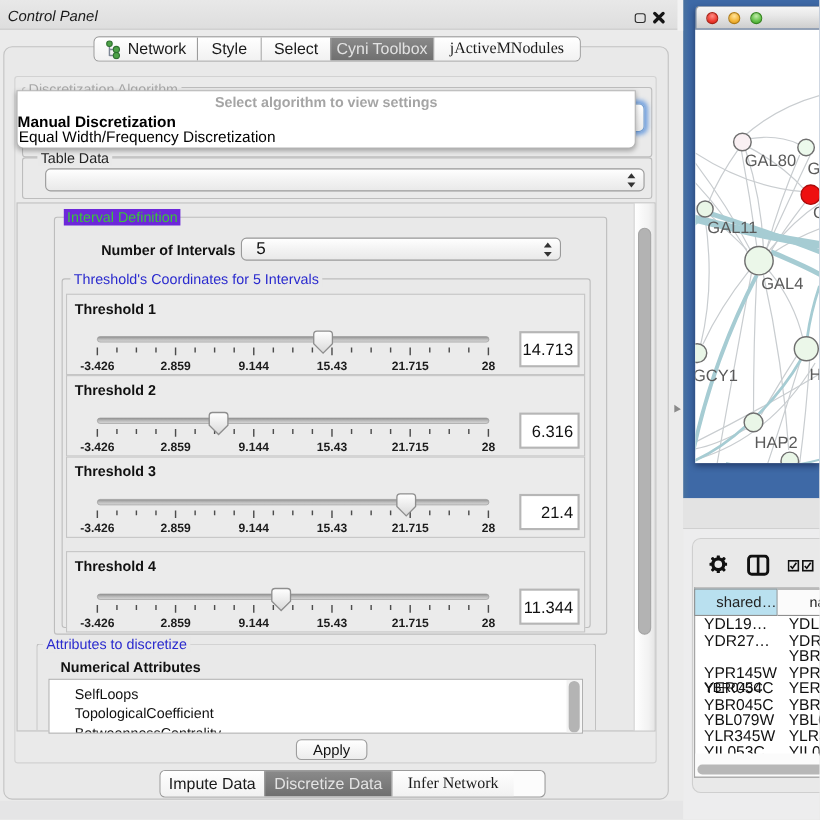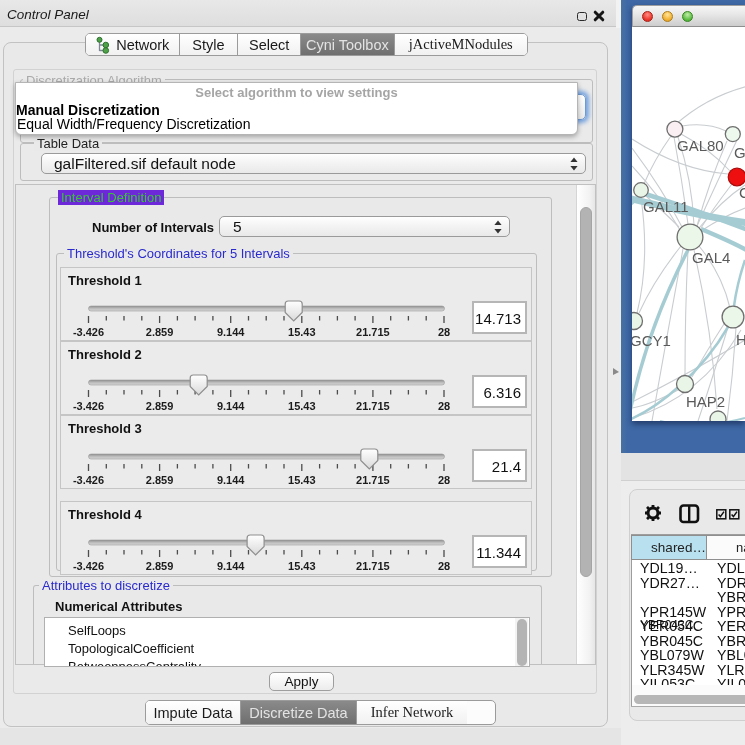--- a/index.html
+++ b/index.html
@@ -188,21 +188,20 @@
 
 
 <div class="grp" style="left:20px;top:79px;width:573px;height:64px;"></div>
 <div class="grpt" style="left:23px;top:73px;color:#a9a9a9;background:#eaeaea;">Discretization Algorithm</div>
 <div class="combo" style="left:41px;top:94px;width:545px;height:26px;box-shadow:0 0 4px 2.5px rgba(80,140,220,0.75);border-color:#6d9ad0;"></div>
 
 
 <div class="grp" style="left:20px;top:143px;width:573px;height:38px;"></div>
 <div class="grpt" style="left:34px;top:136px;color:#222;background:#e9e9e9;">Table Data</div>
 <div class="combo" style="left:41px;top:153px;width:545px;height:20.5px;">
-  <div style="position:absolute;left:12px;top:1px;">galFiltered.sif default node</div>
   <svg style="position:absolute;right:6px;top:3px;" width="10" height="14">
       <path d="M5,0.5 L8.6,5 L1.4,5 z" fill="#333"></path>
       <path d="M5,13.5 L8.6,9 L1.4,9 z" fill="#333"></path>
     </svg>
 </div>
 
 
 <div class="abs" style="left:15px;top:82px;width:563px;height:53px;background:#fff;border:1px solid #b5b5b5;border-radius:0 0 6px 6px;box-shadow:0 2px 5px rgba(0,0,0,0.3);"></div>
 <div class="abs" style="left:15px;top:85px;width:563px;height:14px;font-size:13px;font-weight:bold;color:#a5a5a5;text-align:center;">Select algorithm to view settings</div>
 <div class="abs" style="left:16px;top:102px;font-size:14px;font-weight:bold;color:#000;">Manual Discretization</div>

